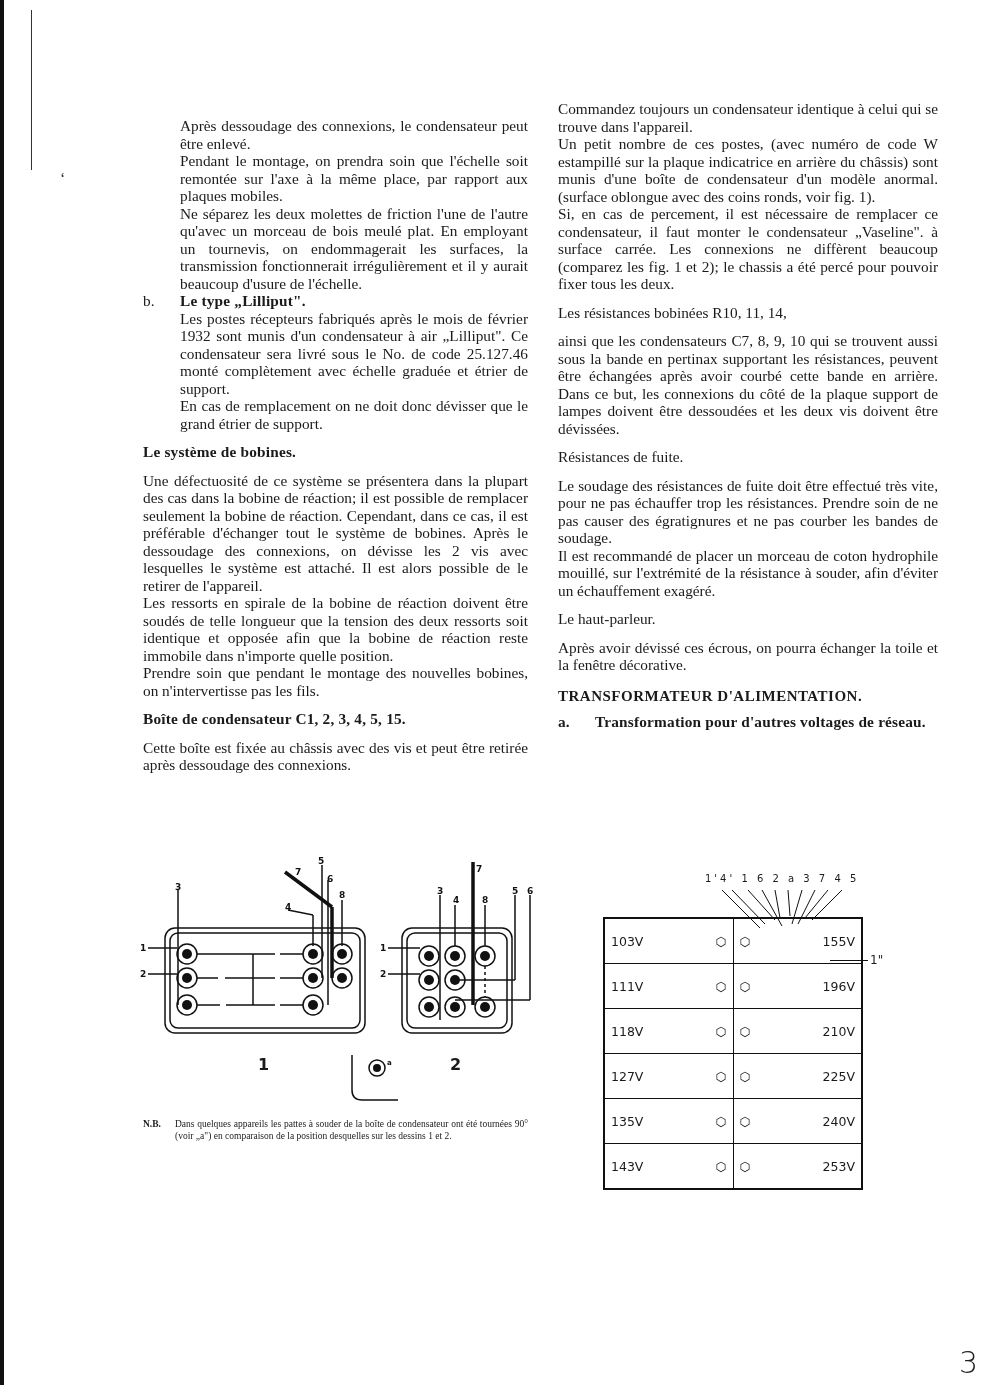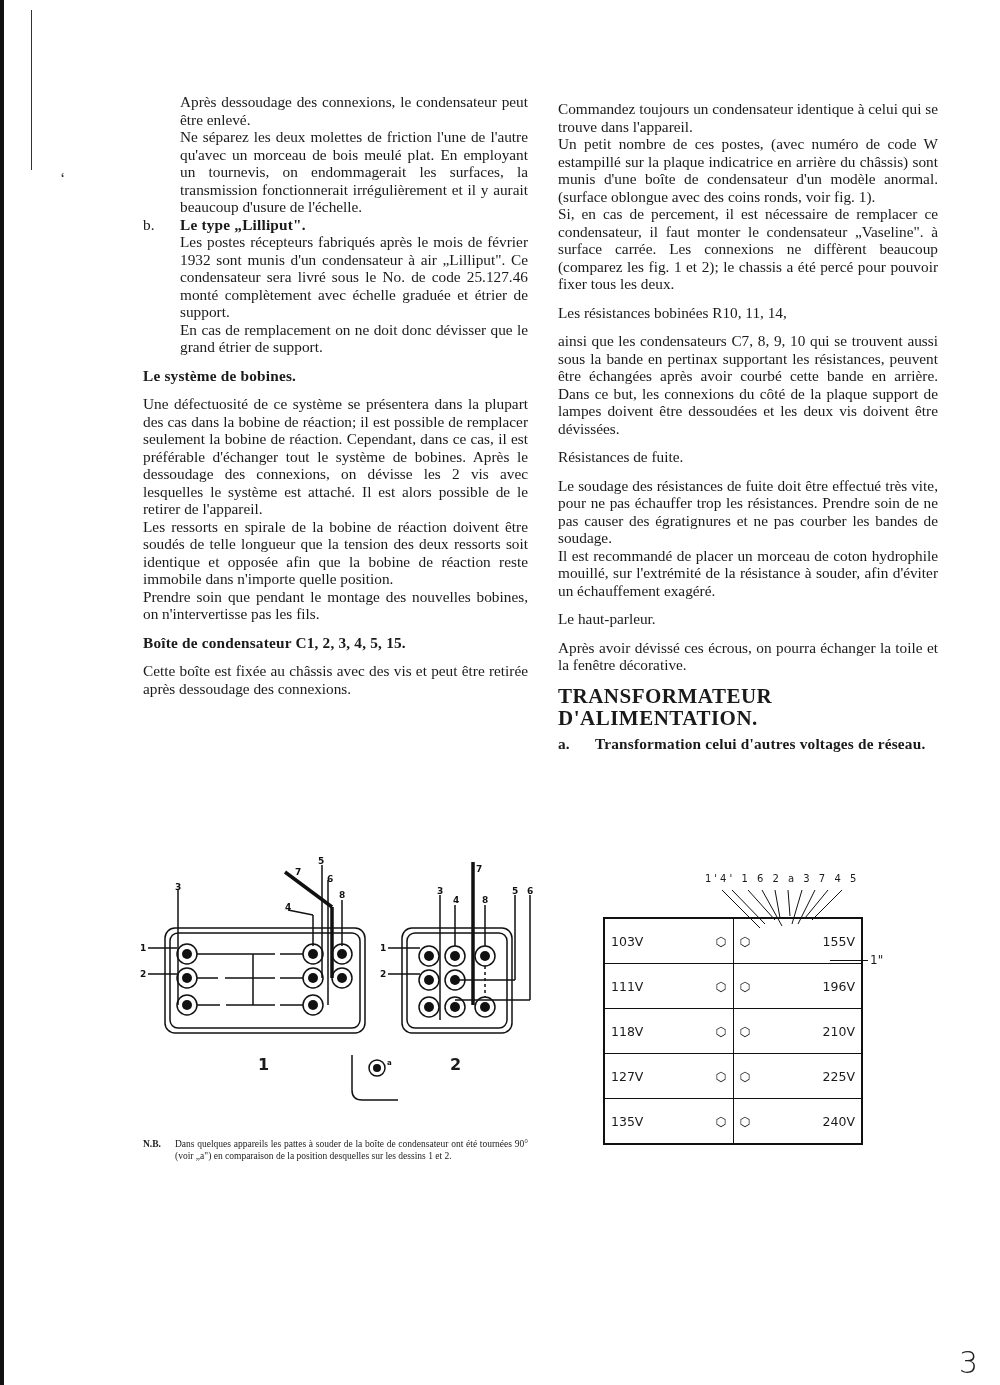--- a/index.html
+++ b/index.html
@@ -3,49 +3,50 @@
 <meta charset="utf-8">
 <style>
   html,body{margin:0;padding:0;background:#fff;}
   body{width:1000px;height:1385px;position:relative;overflow:hidden;
        font-family:"Liberation Serif","DejaVu Serif",serif;color:#1a1a1a;}
   .edge-left{position:absolute;left:0;top:0;width:4px;height:1385px;background:#111;}
   .margin-rule{position:absolute;left:31px;top:10px;width:1px;height:160px;background:#333;}
   .col{position:absolute;font-size:15.3px;line-height:17.5px;text-align:justify;}
   .col-left{left:143px;top:93px;width:385px;}
   .col-right{left:550px;top:100px;width:380px;margin-left:8px;}
-  .indent{padding-left:37px;}
+  .indent{padding-left:37px;margin-top:24px;}
   p{margin:0;}
   .gap{height:11px;}
   .gap-s{height:6px;}
   .h{font-weight:bold;letter-spacing:0.2px;}
   .item{display:flex;}
   .item .lbl{width:37px;flex:none;}
-  .big-h{font-size:21px;font-weight:bold;letter-spacing:0.5px;line-height:22px;}
-  .nb{display:flex;font-size:9.5px;line-height:12px;margin-top:20px;}
+  .big-h{font-size:15px;font-weight:bold;letter-spacing:0.5px;line-height:22px;}
+  .nb{display:flex;font-size:9.5px;line-height:12px;}
   .nb .lbl{width:32px;flex:none;font-weight:bold;}
   .fig{position:absolute;}
   .fig-caption{position:absolute;font-family:"DejaVu Sans",sans-serif;font-weight:bold;font-size:16px;}
   .page-number{position:absolute;right:22px;top:1345px;font-size:30px;font-family:"DejaVu Sans",sans-serif;font-weight:200;color:#222;}
   .vt-table{position:absolute;left:603px;top:917px;width:260px;border:2px solid #111;border-collapse:collapse;}
   .vt-table td{border:1.5px solid #111;height:44px;padding:0;font-family:"DejaVu Sans",sans-serif;font-size:12.5px;}
   .vt-cell{display:flex;align-items:center;justify-content:space-between;padding:0 6px;}
   .pin-labels{position:absolute;left:705px;top:873px;font-family:"DejaVu Sans",sans-serif;font-size:10px;letter-spacing:3px;}
   .mark{position:absolute;font-size:16px;color:#333;}
 </style>
 </head>
 <body>
 
 <div class="edge-left"></div>
 <div class="margin-rule"></div>
 <span class="mark" style="left:60px;top:170px;">ʻ</span>
 
 <div class="col col-left">
   <div class="indent">
     <p>Après dessoudage des connexions, le condensateur peut être enlevé.</p>
+    <p>Pendant le montage, on prendra soin que l'échelle soit remontée sur l'axe à la même place, par rapport aux plaques mobiles.</p>
     <p>Ne séparez les deux molettes de friction l'une de l'autre qu'avec un morceau de bois meulé plat. En employant un tournevis, on endommagerait les surfaces, la transmission fonctionnerait irrégulièrement et il y aurait beaucoup d'usure de l'échelle.</p>
   </div>
   <div class="item">
     <span class="lbl">b.</span>
     <div>
       <p class="h">Le type „Lilliput".</p>
       <p>Les postes récepteurs fabriqués après le mois de février 1932 sont munis d'un condensateur à air „Lilliput". Ce condensateur sera livré sous le No. de code 25.127.46 monté complètement avec échelle graduée et étrier de support.</p>
       <p>En cas de remplacement on ne doit donc dévisser que le grand étrier de support.</p>
     </div>
   </div>
@@ -186,21 +187,21 @@
   <p>Il est recommandé de placer un morceau de coton hydrophile mouillé, sur l'extrémité de la résistance à souder, afin d'éviter un échauffement exagéré.</p>
   <div class="gap"></div>
   <p>Le haut-parleur.</p>
   <div class="gap"></div>
   <p>Après avoir dévissé ces écrous, on pourra échanger la toile et la fenêtre décorative.</p>
   <div class="gap"></div>
   <p class="big-h">TRANSFORMATEUR D'ALIMENTATION.</p>
   <div class="gap-s"></div>
   <div class="item">
     <span class="lbl h">a.</span>
-    <p class="h" style="text-align:left;">Transformation celui d'autres voltages de réseau.</p>
+    <p class="h" style="text-align:left;">Transformation pour d'autres voltages de réseau.</p>
   </div>
 </div>
 
 <div class="pin-labels">1'4' 1 6 2 a 3 7 4 5</div>
 <svg class="fig" style="left:720px;top:888px;" width="150" height="40">
   <g stroke="#111" stroke-width="1">
     <line x1="2" y1="2" x2="40" y2="40"></line>
       <line x1="12" y1="2" x2="45" y2="36"></line>
     <line x1="28" y1="2" x2="55" y2="32"></line>
       <line x1="42" y1="2" x2="62" y2="38"></line>
@@ -277,18 +278,32 @@
             <span>⬡</span>
           </div>
         </td>
       <td>
           <div class="vt-cell">
             <span>⬡</span>
             <span>240V</span>
           </div>
         </td>
     </tr>
+    <tr>
+      <td>
+          <div class="vt-cell">
+            <span>143V</span>
+            <span>⬡</span>
+          </div>
+        </td>
+      <td>
+          <div class="vt-cell">
+            <span>⬡</span>
+            <span>253V</span>
+          </div>
+        </td>
+    </tr>
   </tbody>
 </table>
 <div style="position:absolute;left:830px;top:960px;width:38px;height:1px;background:#111;"></div>
 <span style="position:absolute;left:870px;top:953px;font-family:'DejaVu Sans',sans-serif;font-size:12px;">1"</span>
 
 <div class="page-number">3</div>
 
 </body></html>

